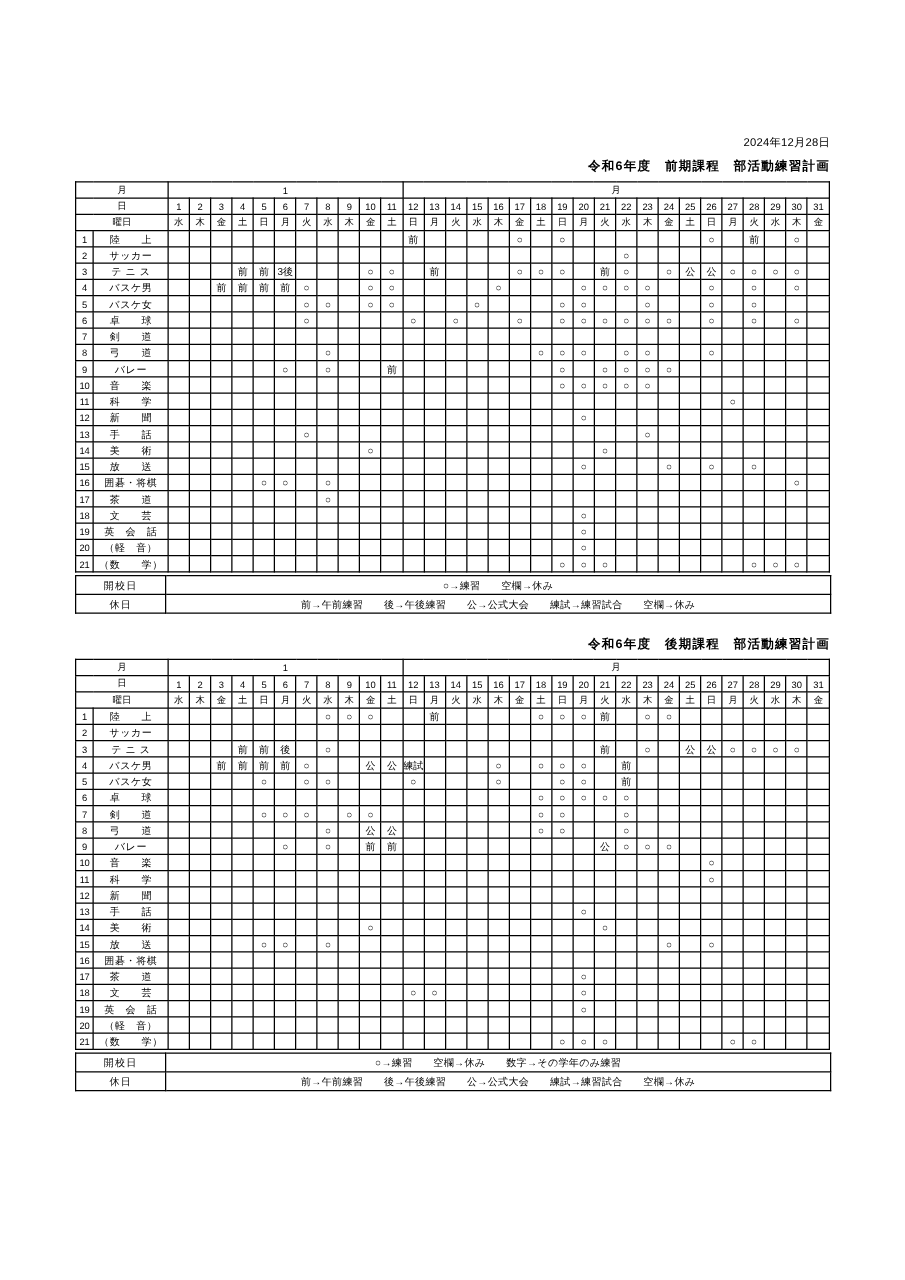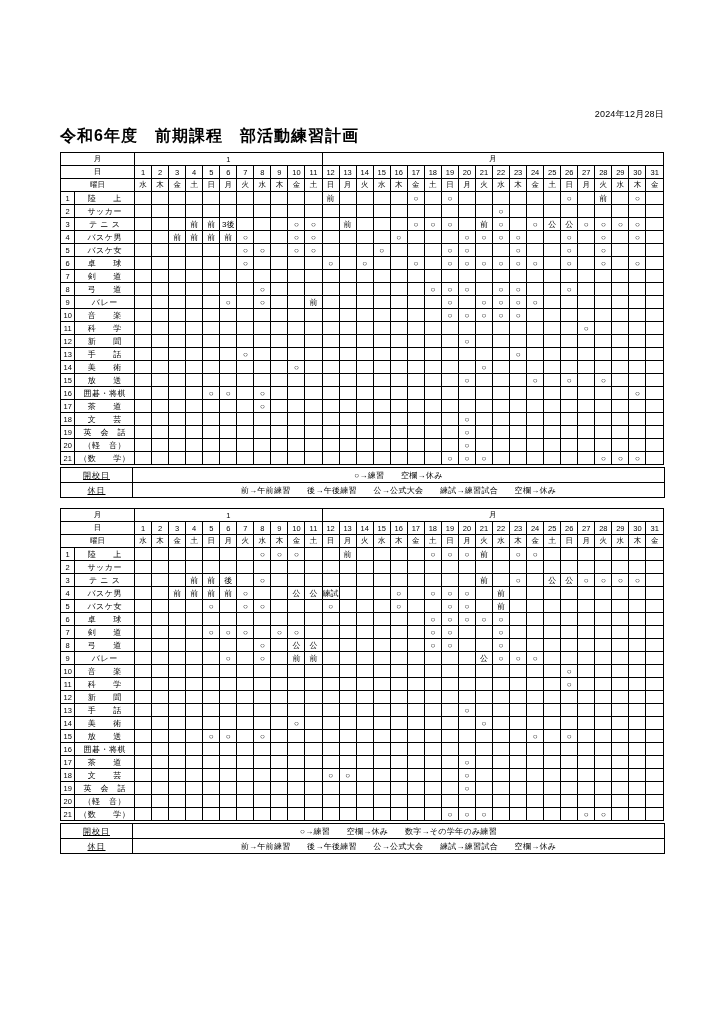--- a/index.html
+++ b/index.html
@@ -31,22 +31,22 @@
   }
   .section {
     position: absolute;
     left: 60px;
     width: 604px;
   }
   .section-1 { top: 126px; }
   .section-2 { top: 508px; }
 
   .sec-title {
-    text-align: left;
-    font-size: 16px;
+    text-align: right;
+    font-size: 10px;
     font-weight: bold;
     letter-spacing: 1px;
     margin-bottom: 5px;
   }
 
   table.sched {
     border-collapse: collapse;
     table-layout: fixed;
     width: 604px;
     font-size: 8px;
@@ -85,21 +85,20 @@
   td.cell { font-size: 7.5px; }
   td.cell.mark { font-size: 8px; }
 
   tr.legend td {
     height: 14px;
   }
   td.legend-label {
     text-align: center;
     font-size: 8px;
     letter-spacing: 1px;
-    text-decoration: underline;
   }
   td.legend-text {
     text-align: left;
     padding-left: 6px;
     font-size: 8px;
     letter-spacing: 0.3px;
     margin-left: 29px;
   }
 </style>
 </head>
@@ -970,20 +969,21 @@
           </tr>
           <tr class="legend">
             <td class="legend-label">休日</td>
             <td class="legend-text">前→午前練習　　後→午後練習　　公→公式大会　　練試→練習試合　　空欄→休み</td>
           </tr>
         </tbody>
     </table>
   </div>
 
   <div class="section section-2">
+    <div class="sec-title">令和6年度　後期課程　部活動練習計画</div>
     <table class="sched">
       <colgroup>
         <col class="col-no">
           <col class="col-name">
         <col class="col-day">
           <col class="col-day">
           <col class="col-day">
           <col class="col-day">
           <col class="col-day">
           <col class="col-day">

